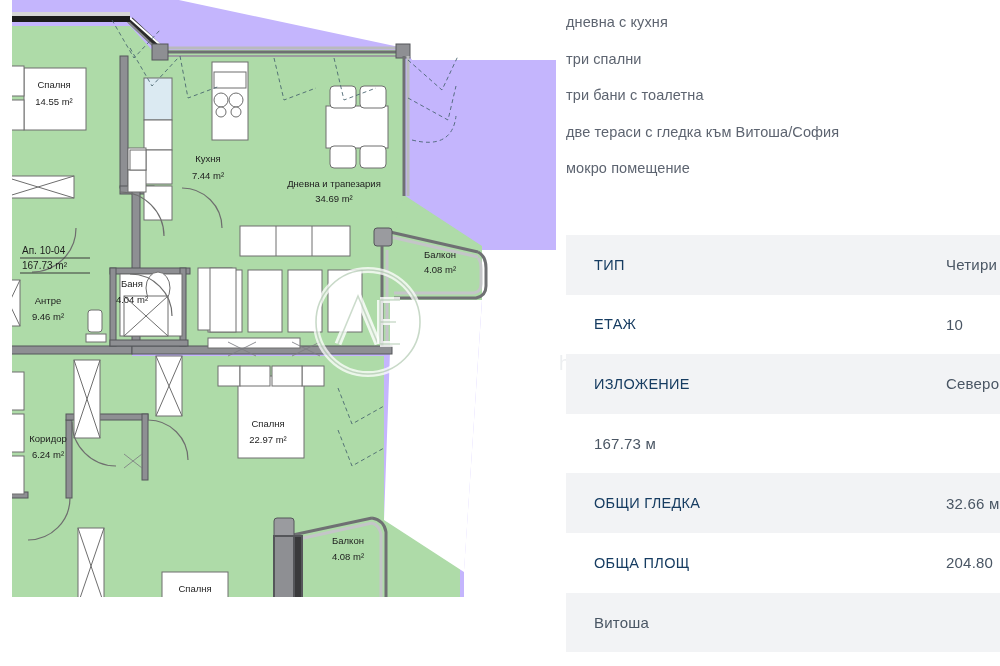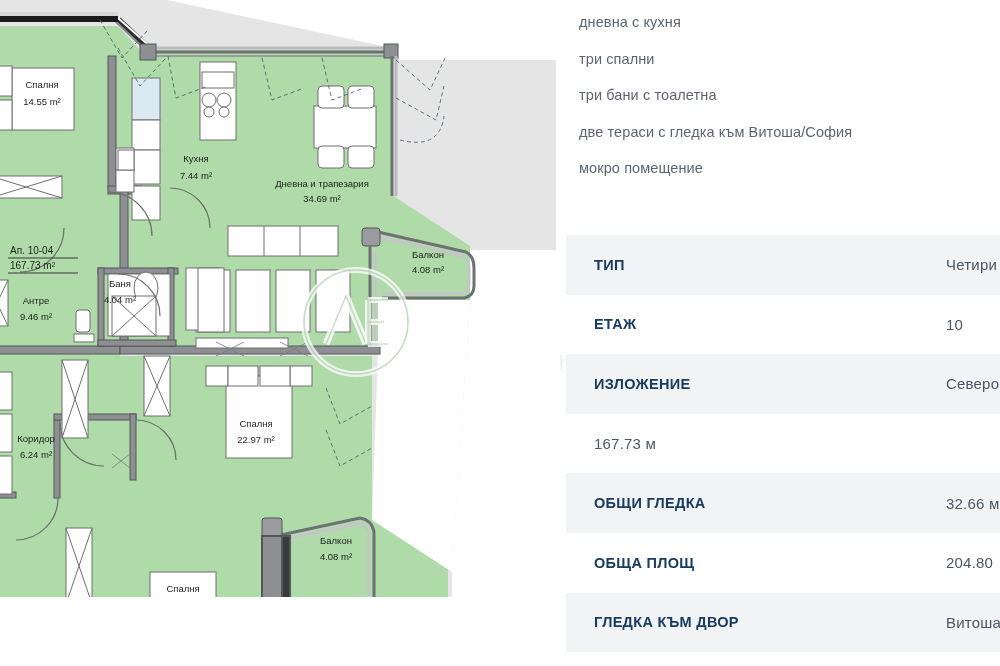--- a/index.html
+++ b/index.html
@@ -6,22 +6,22 @@
   body{
     width:1000px;height:666px;overflow:hidden;
     background:#ffffff;
     font-family:"Liberation Sans","DejaVu Sans",sans-serif;
     position:relative;
   }
   #root{position:relative;width:1000px;height:666px;}
 
   
   #plan-pane{
-    position:absolute;left:0;top:0;width:556px;height:597px;
-    background:#e5e5e5;overflow:hidden;
+    position:absolute;left:12px;top:0;width:556px;height:597px;
+    background:#c4b5fd;overflow:hidden;
   }
   #plan-svg{position:absolute;left:0;top:0;}
 
   .rmlabel{
     font-family:"Liberation Sans","DejaVu Sans",sans-serif;
     fill:#1d1d1d;text-anchor:middle;
   }
   .rmlabel.n{font-size:9.5px;}
   .rmlabel.a{font-size:9.5px;}
   .aptlabel{font-size:10px;fill:#1d1d1d;text-anchor:start;}
@@ -31,36 +31,35 @@
     position:absolute;left:556px;top:0;width:444px;height:666px;
     background:#ffffff;
   }
   #feature-list{
     position:absolute;left:10px;top:4px;width:434px;
   }
   .feature-item{
     font-size:14.5px;color:#5d6470;line-height:1;
     padding:11px 0 11px 0;letter-spacing:.1px;
     white-space:nowrap;
-    margin-left:13px;
   }
 
   #spec-table{
     position:absolute;left:10px;top:235px;width:444px;
   }
   .spec-row{
     display:flex;align-items:center;
     height:59.6px;box-sizing:border-box;
     padding-left:28px;padding-right:0;
     white-space:nowrap;overflow:hidden;
   }
   .spec-row.alt{background:#f2f3f5;}
   .spec-row.plain{background:#ffffff;}
   .spec-key{
-    font-size:14.5px;font-weight:bold;color:#163c61;
+    font-size:14.5px;font-weight:normal;color:#163c61;
     letter-spacing:.3px;flex:0 0 352px;
   }
   .spec-val{
     font-size:15px;color:#4a5664;font-weight:400;
     letter-spacing:.2px;
   }
 
   
   #wm-text{
     position:absolute;left:3px;top:352px;
@@ -364,20 +363,19 @@
       </div>
       <div class="spec-row alt">
         <div class="spec-key">ОБЩИ ГЛЕДКА</div>
         <div class="spec-val">32.66 м</div>
       </div>
       <div class="spec-row plain">
         <div class="spec-key">ОБЩА ПЛОЩ</div>
         <div class="spec-val">204.80</div>
       </div>
       <div class="spec-row alt">
-        <div class="spec-key">ГЛЕДКА КЪМ ДВОР</div>
         <div class="spec-val">Витоша</div>
       </div>
     </div>
 
   </div>
 
 </div>
 
 </body></html>

